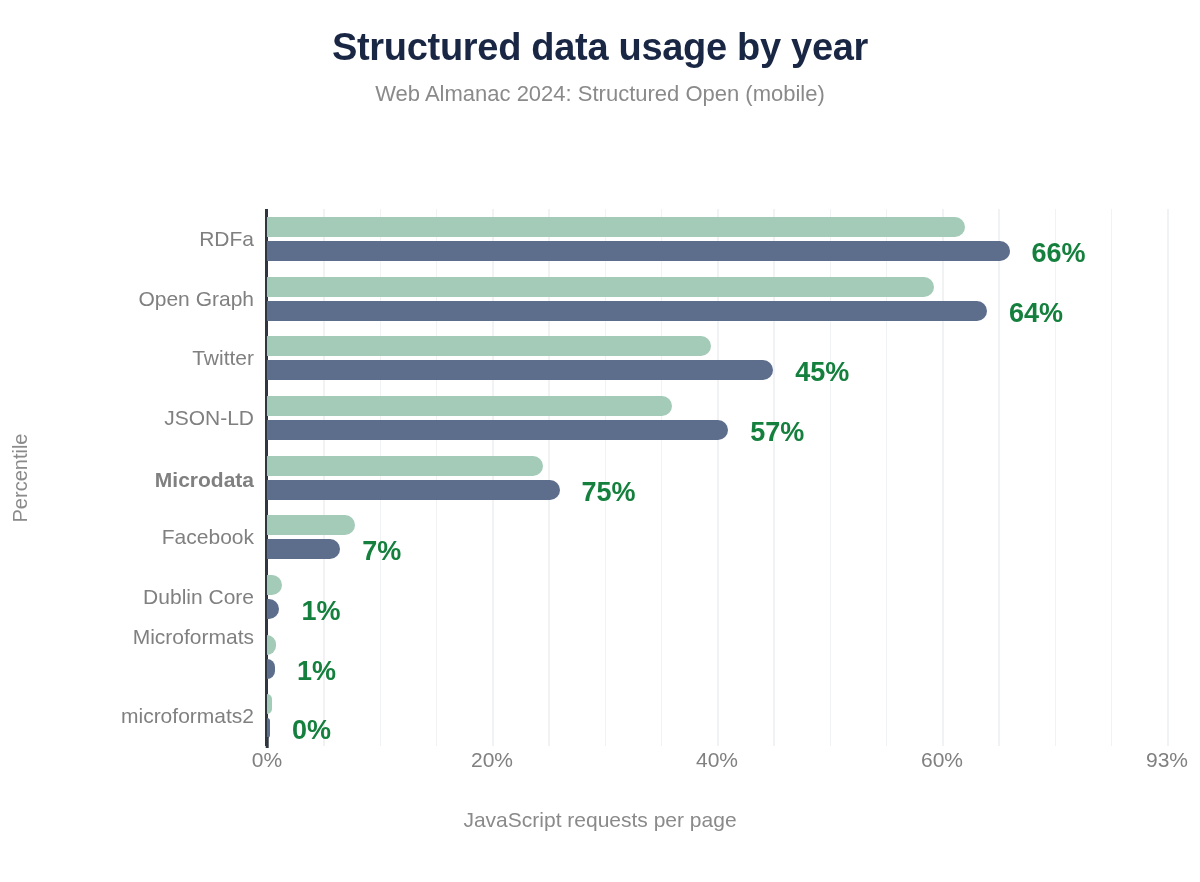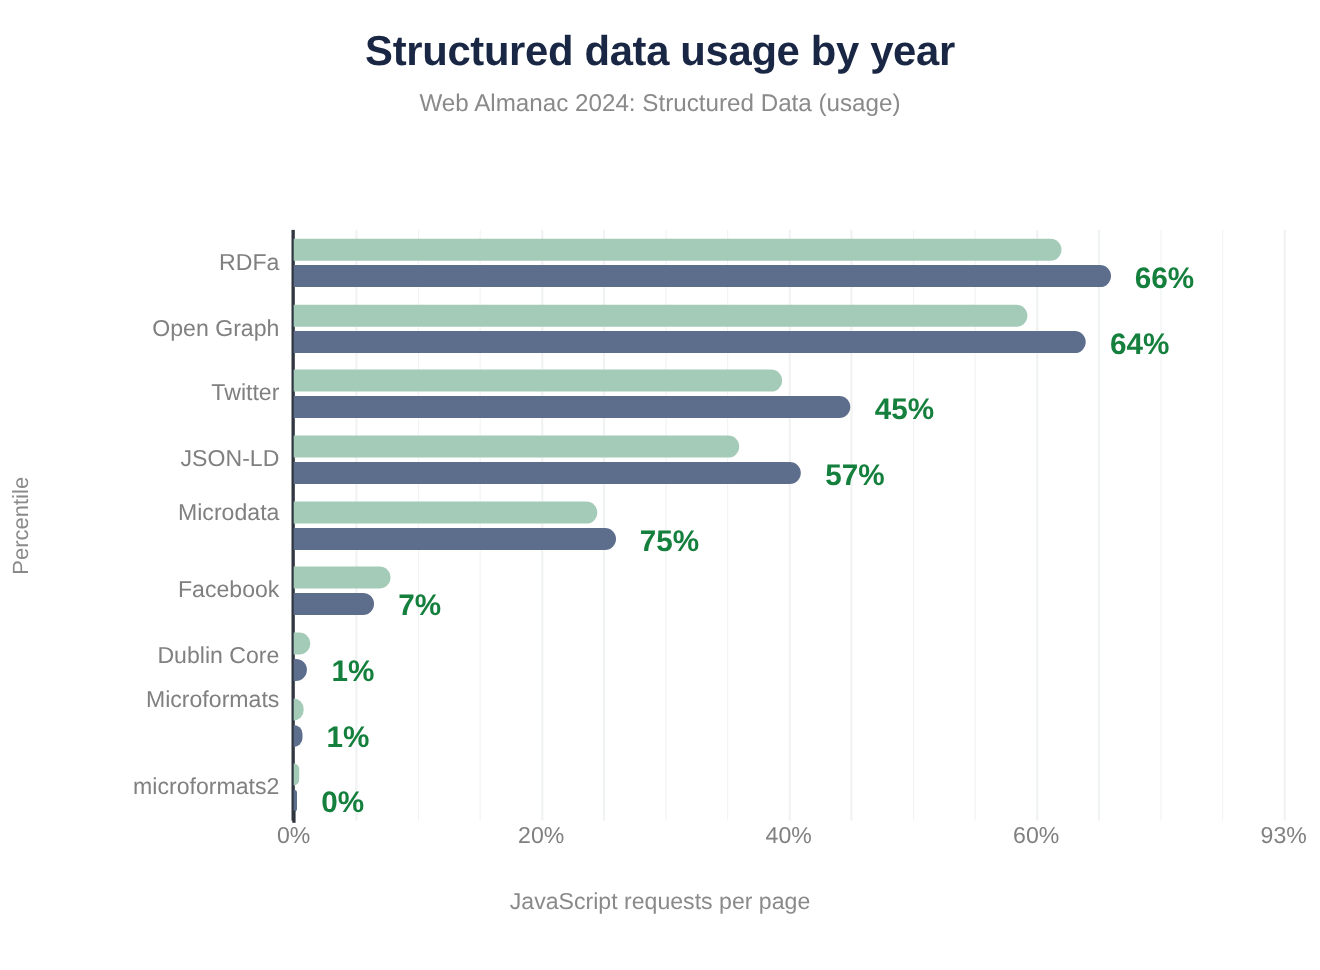--- a/index.html
+++ b/index.html
@@ -177,21 +177,21 @@
     color: #8a8a8a;
     transform: translate(-50%, -50%) rotate(-90deg);
     white-space: nowrap;
   }
 </style>
 </head>
 <body>
 
 <div id="chart-header">
   <div id="chart-title">Structured data usage by year</div>
-  <div id="chart-subtitle">Web Almanac 2024: Structured Data (usage)</div>
+  <div id="chart-subtitle">Web Almanac 2024: Structured Open (mobile)</div>
 
 </div>
 
 <div id="plot-area">
   <div id="plot-inner">
     <div id="gridlines">
         <div class="gridline" style="left: 56.25px;"></div>
         <div class="gridline" style="left: 112.5px;"></div>
         <div class="gridline" style="left: 168.75px;"></div>
         <div class="gridline" style="left: 225px;"></div>
@@ -256,21 +256,21 @@
           <div class="bar-label" style="left: 25px; top: 521.167px;">0%</div>
         </div>
       </div>
   </div>
 
   <div id="y-labels">
       <div class="cat-label" style="top: 29.8333px;">RDFa</div>
       <div class="cat-label" style="top: 89.5px;">Open Graph</div>
       <div class="cat-label" style="top: 149.167px;">Twitter</div>
       <div class="cat-label" style="top: 208.833px;">JSON-LD</div>
-      <div class="cat-label" style="top: 258px;">Microdata</div>
+      <div class="cat-label" style="top: 271px; font-weight: bold;">Microdata</div>
       <div class="cat-label" style="top: 328.167px;">Facebook</div>
       <div class="cat-label" style="top: 387.833px;">Dublin Core</div>
       <div class="cat-label" style="top: 428px;">Microformats</div>
       <div class="cat-label" style="top: 507.167px;">microformats2</div>
     </div>
   <div id="x-ticks">
       <div class="x-tick" style="left: 0px;">0%</div>
       <div class="x-tick" style="left: 225px;">20%</div>
       <div class="x-tick" style="left: 450px;">40%</div>
       <div class="x-tick" style="left: 675px;">60%</div>

